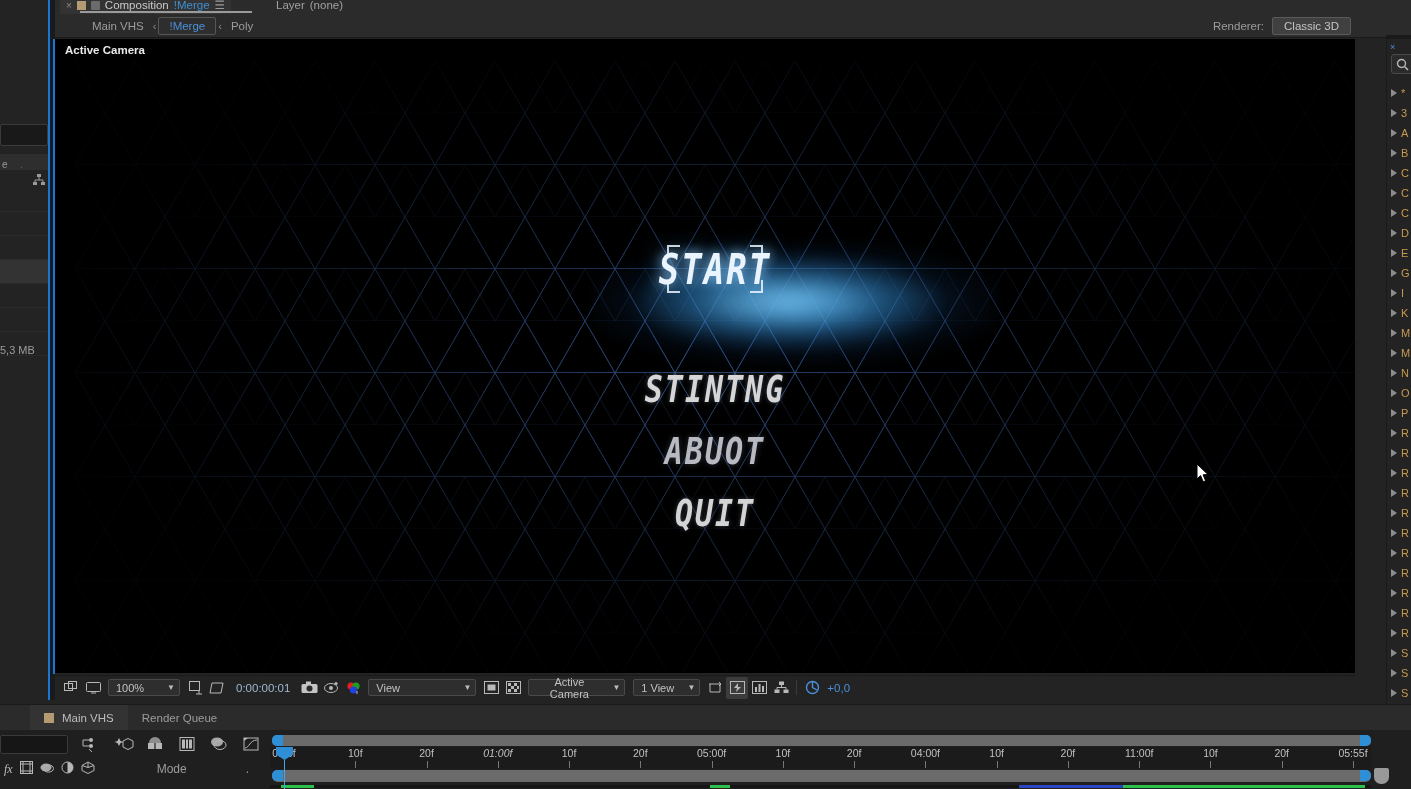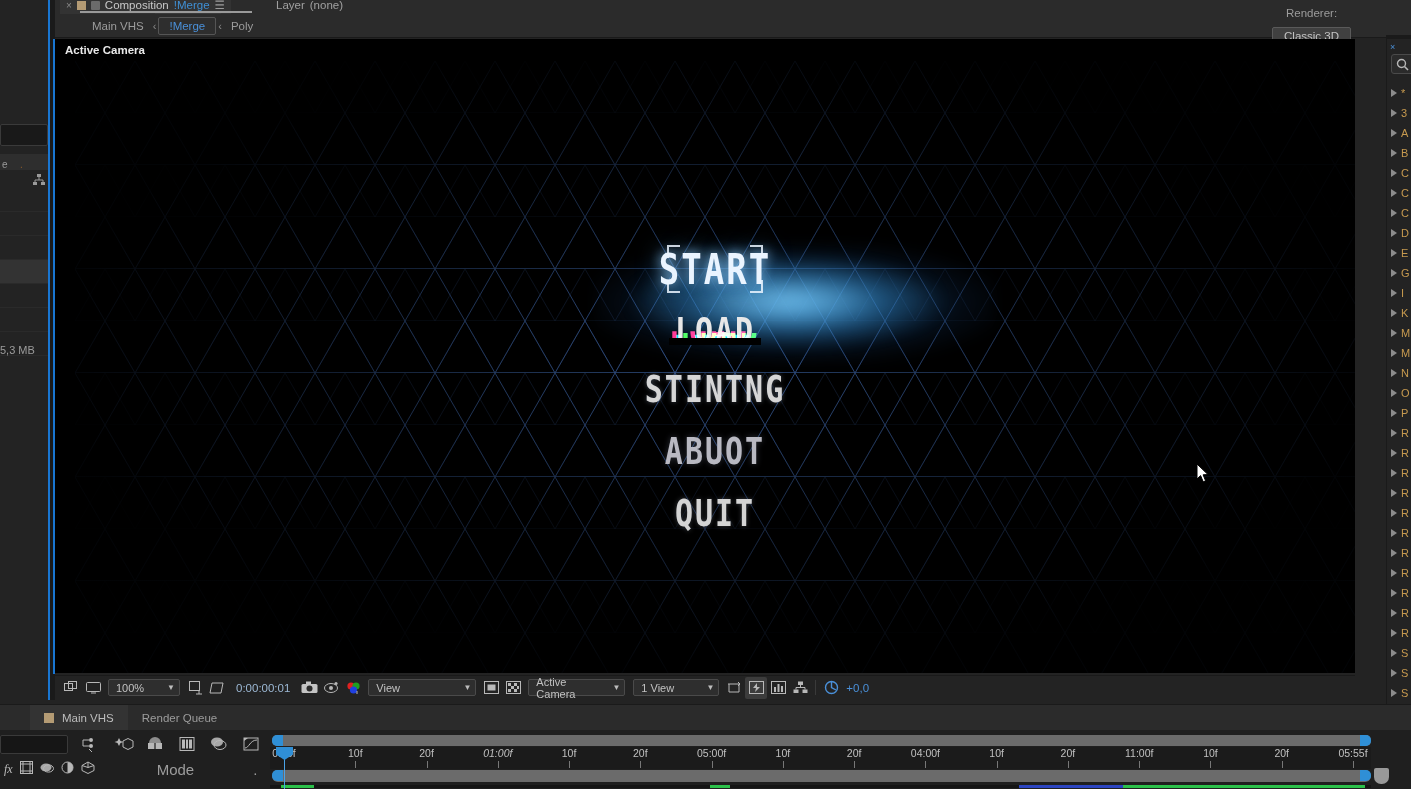--- a/index.html
+++ b/index.html
@@ -41,21 +41,21 @@
     background: #2b2b2b; display: flex; align-items: center; padding-left: 30px;
     border-bottom: 1px solid #1a1a1a;
   }
   .bc-item { font-size: 11.5px; color: #9c9c9c; padding: 0 7px; }
   .bc-chev { font-size: 11px; color: #8a8a8a; padding: 0 2px; }
   .bc-item.current {
     color: #4a90d9; border: 1px solid #555; border-radius: 2px;
     padding: 2px 10px; background: #2e2e2e;
   }
   .renderer-group {
-    margin-left:auto; display:flex; align-items:center; gap:8px; padding-right: 60px; flex-direction: column;
+    margin-left:auto; display:flex; align-items:center; gap:8px; padding-right: 60px;
   }
   .renderer-label { font-size: 11.5px; color:#9c9c9c; }
   .renderer-btn {
     font-size: 11.5px; color:#c4c4c4; border:1px solid #5a5a5a; border-radius:2px;
     padding: 2px 11px; background:#404040;
   }
 
   
   .left-strip { position:absolute; left:0; top:0; width:55px; height:700px; background:#232323; }
   .ls-field { position:absolute; left:0; top:124px; width:48px; height:22px; background:#191919; border:1px solid #3a3a3a; border-radius:2px;}
@@ -75,21 +75,21 @@
     background:#000;
   }
   .active-cam-bar {
     position:absolute; left:0; top:0; width:100%; height:22px;
     background:#000; display:flex; align-items:center; padding-left:10px;
   }
   .active-cam-bar span { font-size:11.5px; color:#e8e8e8; font-weight:bold; text-shadow:0 0 2px #000; }
 
   .comp-canvas {
     position:absolute; left:20px; top:22px; width:1280px; height:612px;
-    background:#000; overflow:hidden;
+    background:#000; overflow:hidden;font-style:italic;
   }
   .tri-pattern { position:absolute; inset:0; }
   .glow {
     position:absolute; left:520px; top:182px; width:400px; height:120px;
     background: radial-gradient(ellipse at center, rgba(56,150,220,0.85) 0%, rgba(35,110,180,0.45) 32%, rgba(20,60,110,0.18) 58%, rgba(0,0,0,0) 78%);
     filter: blur(6px);
   }
   .glow2 {
     position:absolute; left:560px; top:200px; width:300px; height:80px;
     background: radial-gradient(ellipse at center, rgba(130,205,245,0.75) 0%, rgba(60,150,210,0.3) 45%, rgba(0,0,0,0) 75%);
@@ -134,21 +134,21 @@
   .viewer-toolbar {
     position:absolute; left:55px; top:675px; width:1300px; height:24px;
     background:#232323; display:flex; align-items:center; gap:0px; padding-left:5px;
     border-top:1px solid #1a1a1a;
   }
   .vt-ico { width:22px; height:22px; display:flex; align-items:center; justify-content:center; }
   .vt-ico svg { display:block; }
   .vt-select {
     display:flex; align-items:center; justify-content:space-between;
     height:17px; border:1px solid #4a4a4a; border-radius:2px; background:#2e2e2e;
-    font-size:11px; color:#c2c2c2; padding:0 4px 0 7px; margin:0 4px;
+    font-size:11px; color:#c2c2c2; padding:0 4px 0 7px; margin:0 4px;text-align:center;
   }
   .vt-select .caret { font-size:8px; color:#bdbdbd; margin-left:10px; }
   .vt-time { font-size:11.5px; color:#9cb8d4; padding:0 8px; }
   .vt-sep { width:1px; height:15px; background:#3a3a3a; margin:0 4px; }
   .vt-plus { font-size:11.5px; color:#4a90d9; padding-left:4px; }
   .vt-ico.active { background:#3c3c3c; border-radius:2px; }
 
   
   .tl-tabstrip {
     position:absolute; left:0; top:704px; width:1411px; height:26px; background:#2b2b2b;
@@ -166,21 +166,21 @@
   }
   .tl-tools { position:absolute; left:80px; top:4px; display:flex; gap:10px; align-items:center; }
   .tl-tools .t { width:22px; height:22px; }
 
   .tl-colhdr {
     position:absolute; left:0; top:30px; width:270px; height:18px;
     display:flex; align-items:center; gap:7px; padding-left:4px;
     background:#1f1f1f;
   }
   .tl-colhdr .fx { font-style:italic; font-size:12px; color:#bdbdbd; font-family:"Liberation Serif",serif; }
-  .tl-colhdr .lbl { font-size:15px; color:#9c9c9c;padding-left:40px; }
+  .tl-colhdr .lbl { font-size:12px; color:#9c9c9c;padding-left:40px; }
   .tl-colhdr .vbar { width:1px; height:14px; background:#3a3a3a; margin:0 4px; }
 
   .tl-ruler-zone { position:absolute; left:270px; top:0; width:1121px; height:59px; background:#1f1f1f; }
   .tl-scrollbar-top {
     position:absolute; left:2px; top:5px; right:20px; height:11px; background:#6b6b6b; border-radius:5px;
   }
   .tl-scroll-handle-l { position:absolute; left:0; top:0; width:11px; height:11px; background:#2f8fd6; border-radius:5px 0 0 5px; }
   .tl-scroll-handle-r { position:absolute; right:0; top:0; width:11px; height:11px; background:#2f8fd6; border-radius:0 5px 5px 0; }
   .tl-ruler { position:absolute; left:0; top:17px; right:20px; height:22px; background:#1b1b1b; }
   .tl-tick { position:absolute; top:14px; width:1px; height:7px; background:#777; }
@@ -312,28 +312,20 @@
           <rect width="1280" height="612" fill="url(#tri2)" opacity="0.55"></rect>
         </g>
       </svg>
 
       <div class="glow"></div>
       <div class="glow2"></div>
 
       <div class="menu">
         <div class="menu-item mi-start">START</div>
 
-        <div class="glitch-wrap">
-          <div class="glitch-layer gl-base">LOAD</div>
-          <div class="glitch-layer gl-r">LOAD</div>
-          <div class="glitch-layer gl-g">LOAD</div>
-          <div class="glitch-layer gl-c">LOAD</div>
-          <div class="glitch-layer gl-white">LOAD</div>
-          <div class="gl-blk"></div>
-        </div>
 
         <div class="menu-item mi-sett">STINTNG</div>
         <div class="menu-item mi-about">ABUOT</div>
         <div class="menu-item mi-quit">QUIT</div>
       </div>
 
       <div class="sel-frame">
         <div class="sb tl"></div>
         <div class="sb tr"></div>
         <div class="sb bl"></div>
@@ -413,21 +405,21 @@
             <rect x="11" y="5" width="2" height="3"></rect>
             <rect x="2" y="8" width="3" height="3"></rect>
             <rect x="8" y="8" width="3" height="3"></rect>
           </g>
         </svg>
     </div>
     <div class="vt-select" style="width:97px">
       <span>Active Camera</span>
       <span class="caret">▼</span>
     </div>
-    <div class="vt-select" style="width:86px">
+    <div class="vt-select" style="width:67px">
       <span>1 View</span>
       <span class="caret">▼</span>
     </div>
     <div class="vt-ico">
       <svg width="16" height="14" viewBox="0 0 16 14">
           <path d="M2 3 h12 M3 3 v8 M13 3 v8 M3 11 h10" stroke="#b8b8b8" fill="none"></path>
           <path d="M12 1 l2 2 l-2 2" stroke="#b8b8b8" fill="none"></path>
         </svg>
     </div>
     <div class="vt-ico active">

